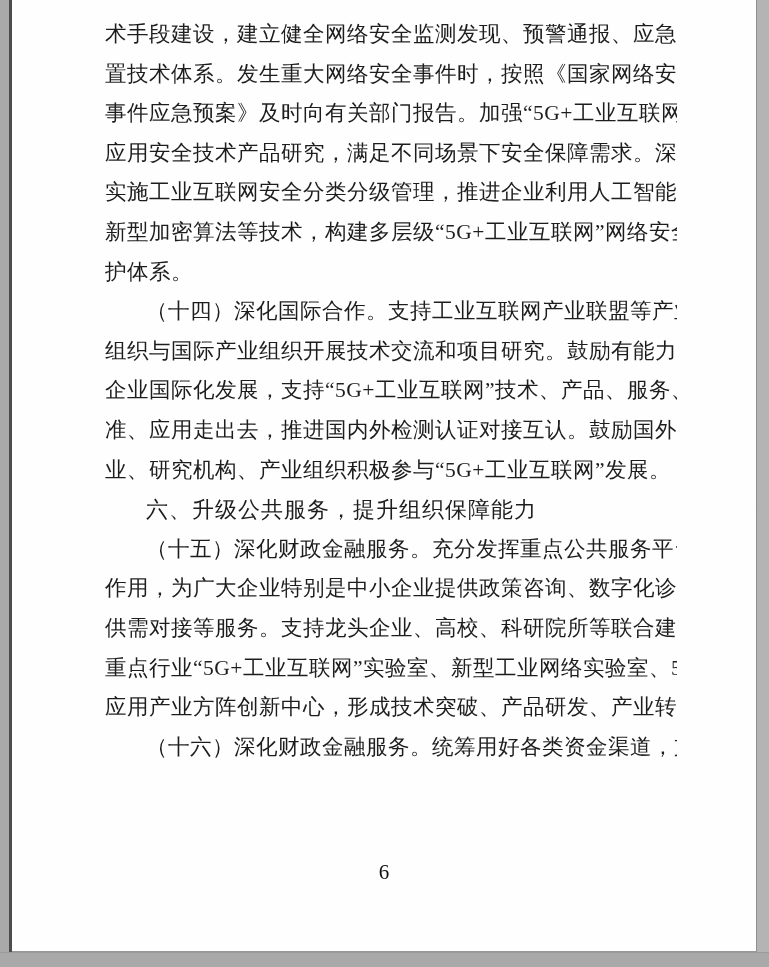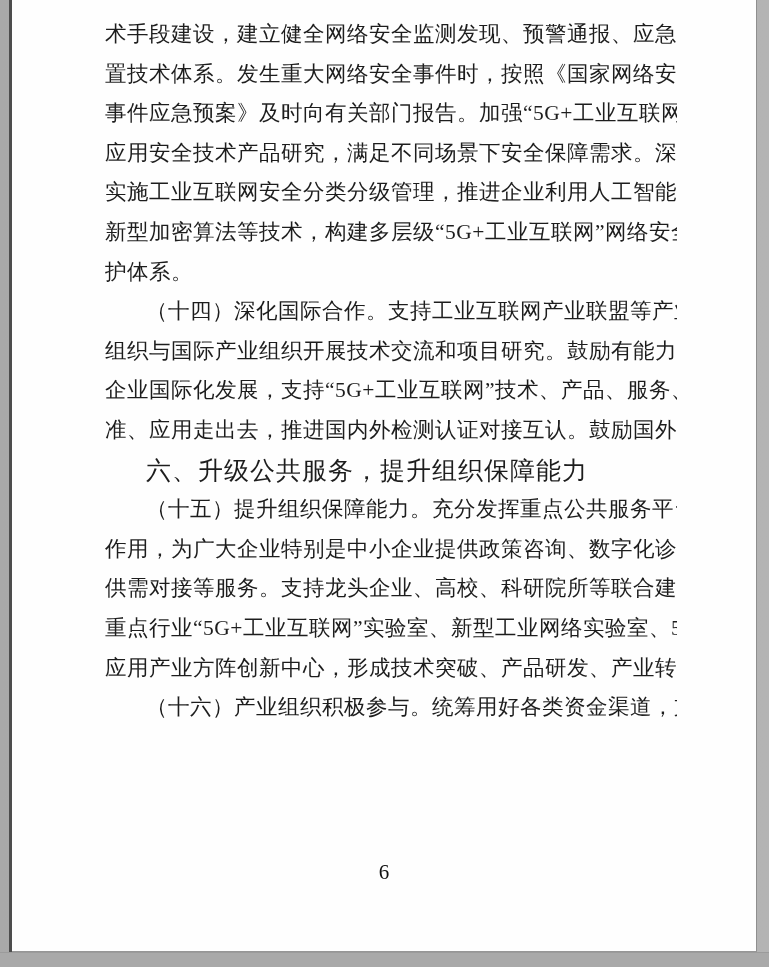--- a/index.html
+++ b/index.html
@@ -54,21 +54,21 @@
   }
   .line.end {
     text-align: right;
     text-align-last: left;
   }
   .line.indent { padding-left: 41px; }
   .line .b { font-weight: normal; }
   .line.heading {
     font-family: "Liberation Sans", sans-serif;
     font-weight: bold;
-    font-size: 25px;
+    font-size: 22px;
     text-align: left;
     text-align-last: left;
     letter-spacing: 1px;
   }
   .page-number {
     position: absolute;
     left: 0; right: 0;
     top: 855px;
     height: 34px;
     line-height: 34px;
@@ -91,23 +91,24 @@
         <div class="line full"><span class="seg">置技术体系。发生重大网络安全事件时，按照《国家网络安全</span></div>
         <div class="line full"><span class="seg">事件应急预案》及时向有关部门报告。加强“5G+工业互联网”</span></div>
         <div class="line full"><span class="seg">应用安全技术产品研究，满足不同场景下安全保障需求。深入</span></div>
         <div class="line full"><span class="seg">实施工业互联网安全分类分级管理，推进企业利用人工智能、</span></div>
         <div class="line full"><span class="seg">新型加密算法等技术，构建多层级“5G+工业互联网”网络安全防</span></div>
         <div class="line end"><span class="seg">护体系。</span></div>
         <div class="line full indent"><span class="seg b">（十四）深化国际合作。</span><span class="seg">支持工业互联网产业联盟等产业</span></div>
         <div class="line full"><span class="seg">组织与国际产业组织开展技术交流和项目研究。鼓励有能力的</span></div>
         <div class="line full"><span class="seg">企业国际化发展，支持“5G+工业互联网”技术、产品、服务、标</span></div>
         <div class="line full"><span class="seg">准、应用走出去，推进国内外检测认证对接互认。鼓励国外企</span></div>
+        <div class="line end"><span class="seg">业、研究机构、产业组织积极参与“5G+工业互联网”发展。</span></div>
         <div class="line heading indent"><span class="seg b">六、升级公共服务，提升组织保障能力</span></div>
-        <div class="line full indent"><span class="seg b">（十五）提升组织保障能力。</span><span class="seg">充分发挥重点公共服务平台</span></div>
+        <div class="line full indent"><span class="seg b">（十五）深化财政金融服务。</span><span class="seg">充分发挥重点公共服务平台</span></div>
         <div class="line full"><span class="seg">作用，为广大企业特别是中小企业提供政策咨询、数字化诊断、</span></div>
         <div class="line full"><span class="seg">供需对接等服务。支持龙头企业、高校、科研院所等联合建设</span></div>
         <div class="line full"><span class="seg">重点行业“5G+工业互联网”实验室、新型工业网络实验室、5G</span></div>
         <div class="line full"><span class="seg">应用产业方阵创新中心，形成技术突破、产品研发、产业转化</span></div>
-        <div class="line full indent"><span class="seg b">（十六）产业组织积极参与。</span><span class="seg">统筹用好各类资金渠道，支</span></div>
+        <div class="line full indent"><span class="seg b">（十六）深化财政金融服务。</span><span class="seg">统筹用好各类资金渠道，支</span></div>
       </div>
     <div class="page-number">6</div>
   </div>
 </div>
 
 </body></html>

